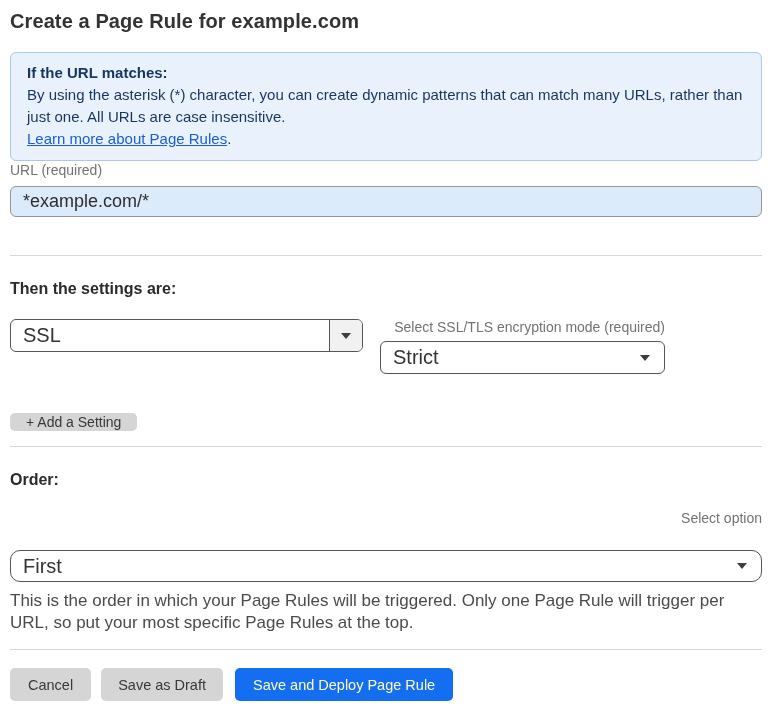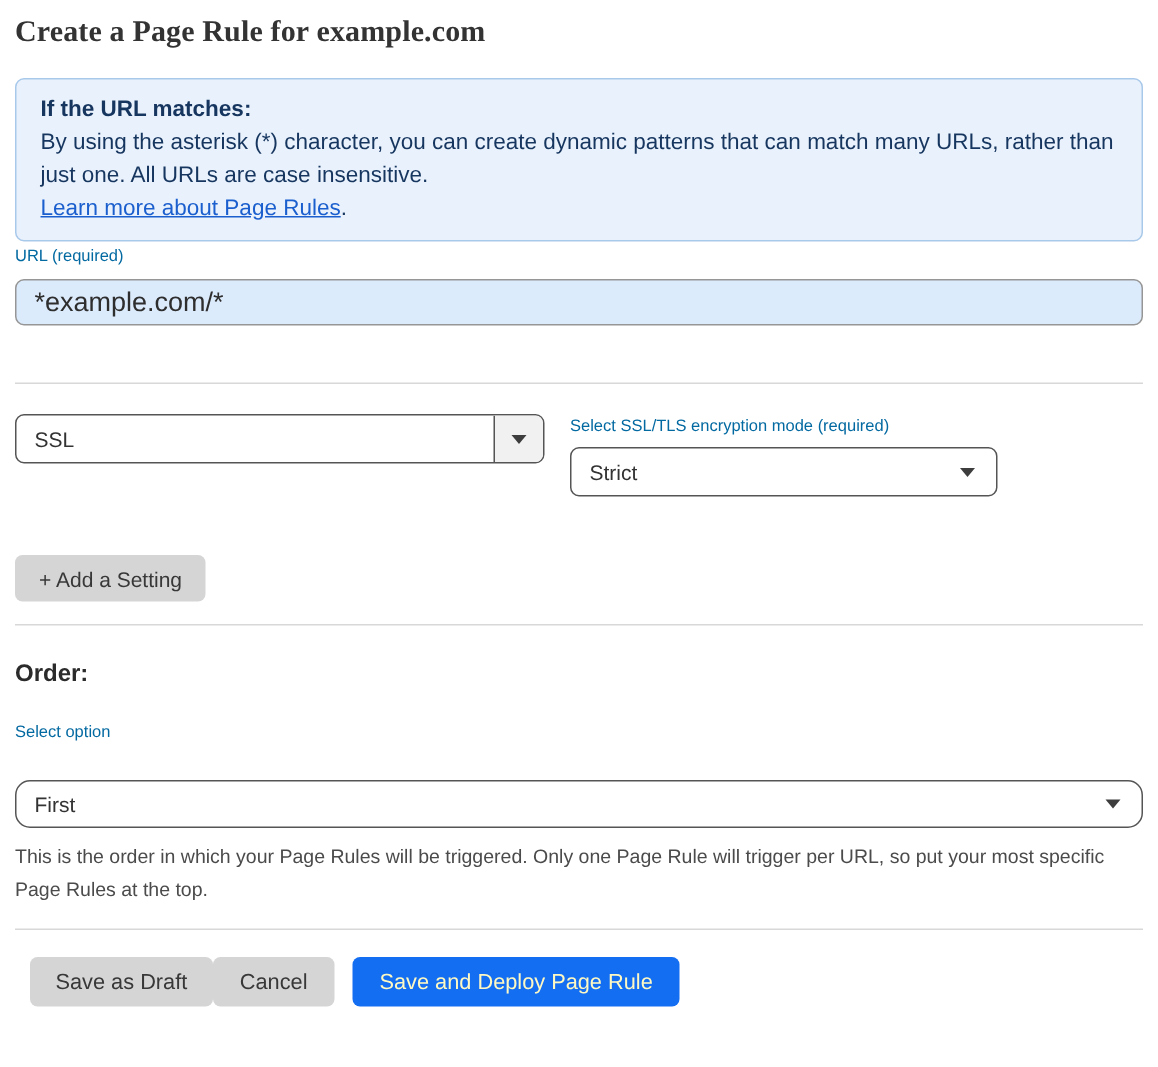--- a/index.html
+++ b/index.html
@@ -12,21 +12,20 @@
     overflow: hidden;
   }
   .page { padding: 8px 10px 14px 10px; }
 
   h1.page-title {
     font-size: 20px;
     font-weight: 700;
     color: #333333;
     line-height: 26px;
     letter-spacing: 0.1px;
-    font-family: Liberation Serif, serif;
   }
 
   .info-box {
     margin-top: 18px;
     background: #e9f2fc;
     border: 1px solid #a9c9ea;
     border-radius: 6px;
     padding: 9px 16px 10px 16px;
     color: #16355f;
     font-size: 15px;
@@ -34,23 +33,24 @@
   }
   .info-box .info-heading { font-weight: 700; }
   .info-box a.info-link {
     color: #1b5fce;
     text-decoration: underline;
     cursor: pointer;
   }
   .info-box .info-link-suffix { color: #16355f; }
 
   .field-label {
-    font-size: 11px;
-    color: #0369a1;
+    font-size: 14px;
+    color: #737373;
     line-height: 16px;
+    text-align: right;
   }
   .url-label { margin-top: 24px; }
 
   input.url-input {
     margin-top: 7px;
     width: 100%;
     height: 31px;
     background: #dcebfc;
     border: 1px solid #969696;
     border-radius: 6px;
@@ -90,21 +90,21 @@
   .field-col .field-label { margin-bottom: 6px; display: block; }
 
   .select {
     position: relative;
     height: 33px;
     border: 1px solid #555555;
     border-radius: 6px;
     background: #ffffff;
     display: flex;
     align-items: center;
-    font-size: 14px;
+    font-size: 20px;
     color: #333333;
     cursor: pointer;
     overflow: hidden;
   }
   .select .select-value { padding-left: 12px; flex: 1; }
   .select .caret {
     width: 0; height: 0;
     border-left: 5px solid transparent;
     border-right: 5px solid transparent;
     border-top: 6px solid #3d3d3d;
@@ -130,31 +130,31 @@
     font-size: 14.5px;
     cursor: pointer;
     white-space: nowrap;
   }
   .btn-gray {
     background: #d5d5d5;
     color: #383838;
   }
   .btn-add {
     margin-top: 39px;
-    height: 31px;
+    height: 18px;
     padding: 0 16px;
     font-size: 14px;
   }
 
   .order-select-label { margin-top: 20px; }
   .order-select { margin-top: 24px; height: 32px; border-radius: 10px; }
 
   .help-text {
     margin-top: 8px;
-    font-size: 13px;
+    font-size: 17px;
     line-height: 22px;
     color: #4b4b4b;
     max-width: 745px;
   }
 
   .actions-row {
     margin-top: 18px;
     display: flex;
     align-items: center;
   }
@@ -181,20 +181,21 @@
     <div>
       <a class="info-link">Learn more about Page Rules</a><span class="info-link-suffix">.</span>
     </div>
   </div>
 
   <label class="field-label url-label">URL (required)</label>
   <input class="url-input" type="text" value="*example.com/*" style="">
 
   <hr class="divider divider-1">
 
+  <h2 class="section-heading settings-heading">Then the settings are:</h2>
 
   <div class="settings-row">
     <div class="field-col field-col-setting">
       <div class="select select-split">
         <span class="select-value">SSL</span>
         <span class="arrow-box">
             <span class="caret"></span>
           </span>
       </div>
     </div>
@@ -217,18 +218,18 @@
   <div class="select order-select">
     <span class="select-value">First</span>
     <span class="caret caret-plain"></span>
   </div>
 
   <p class="help-text">This is the order in which your Page Rules will be triggered. Only one Page Rule will trigger per URL, so put your most specific Page Rules at the top.</p>
 
   <hr class="divider divider-3">
 
   <div class="actions-row">
+    <button class="btn btn-gray btn-cancel">Cancel</button>
     <button class="btn btn-gray btn-draft">Save as Draft</button>
-    <button class="btn btn-gray btn-cancel">Cancel</button>
     <button class="btn btn-primary">Save and Deploy Page Rule</button>
   </div>
 
 </div>
 
 </body></html>

